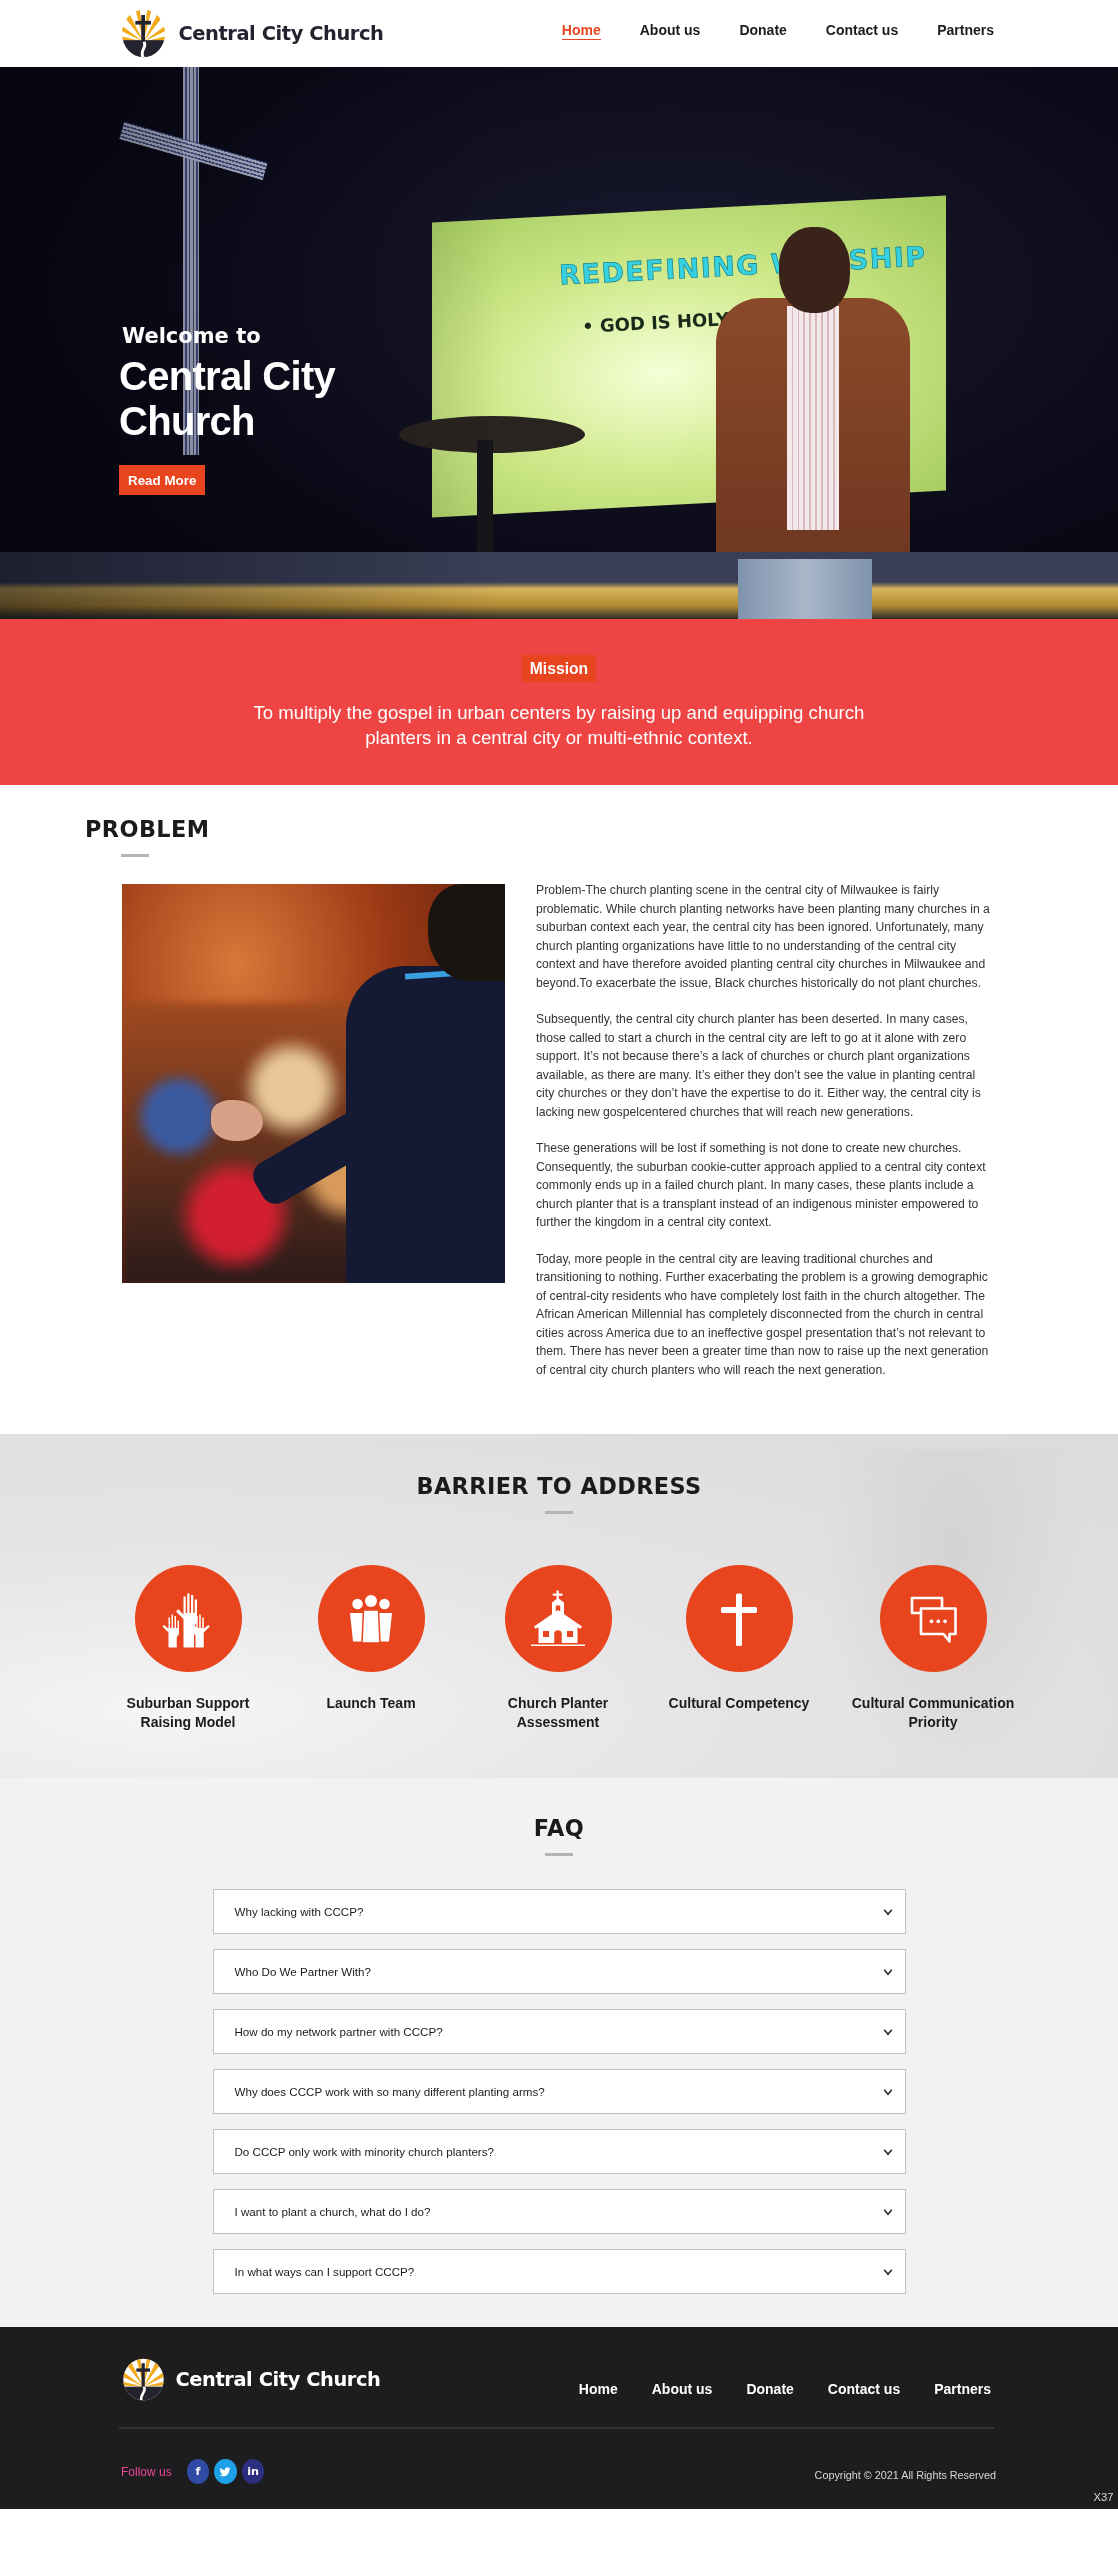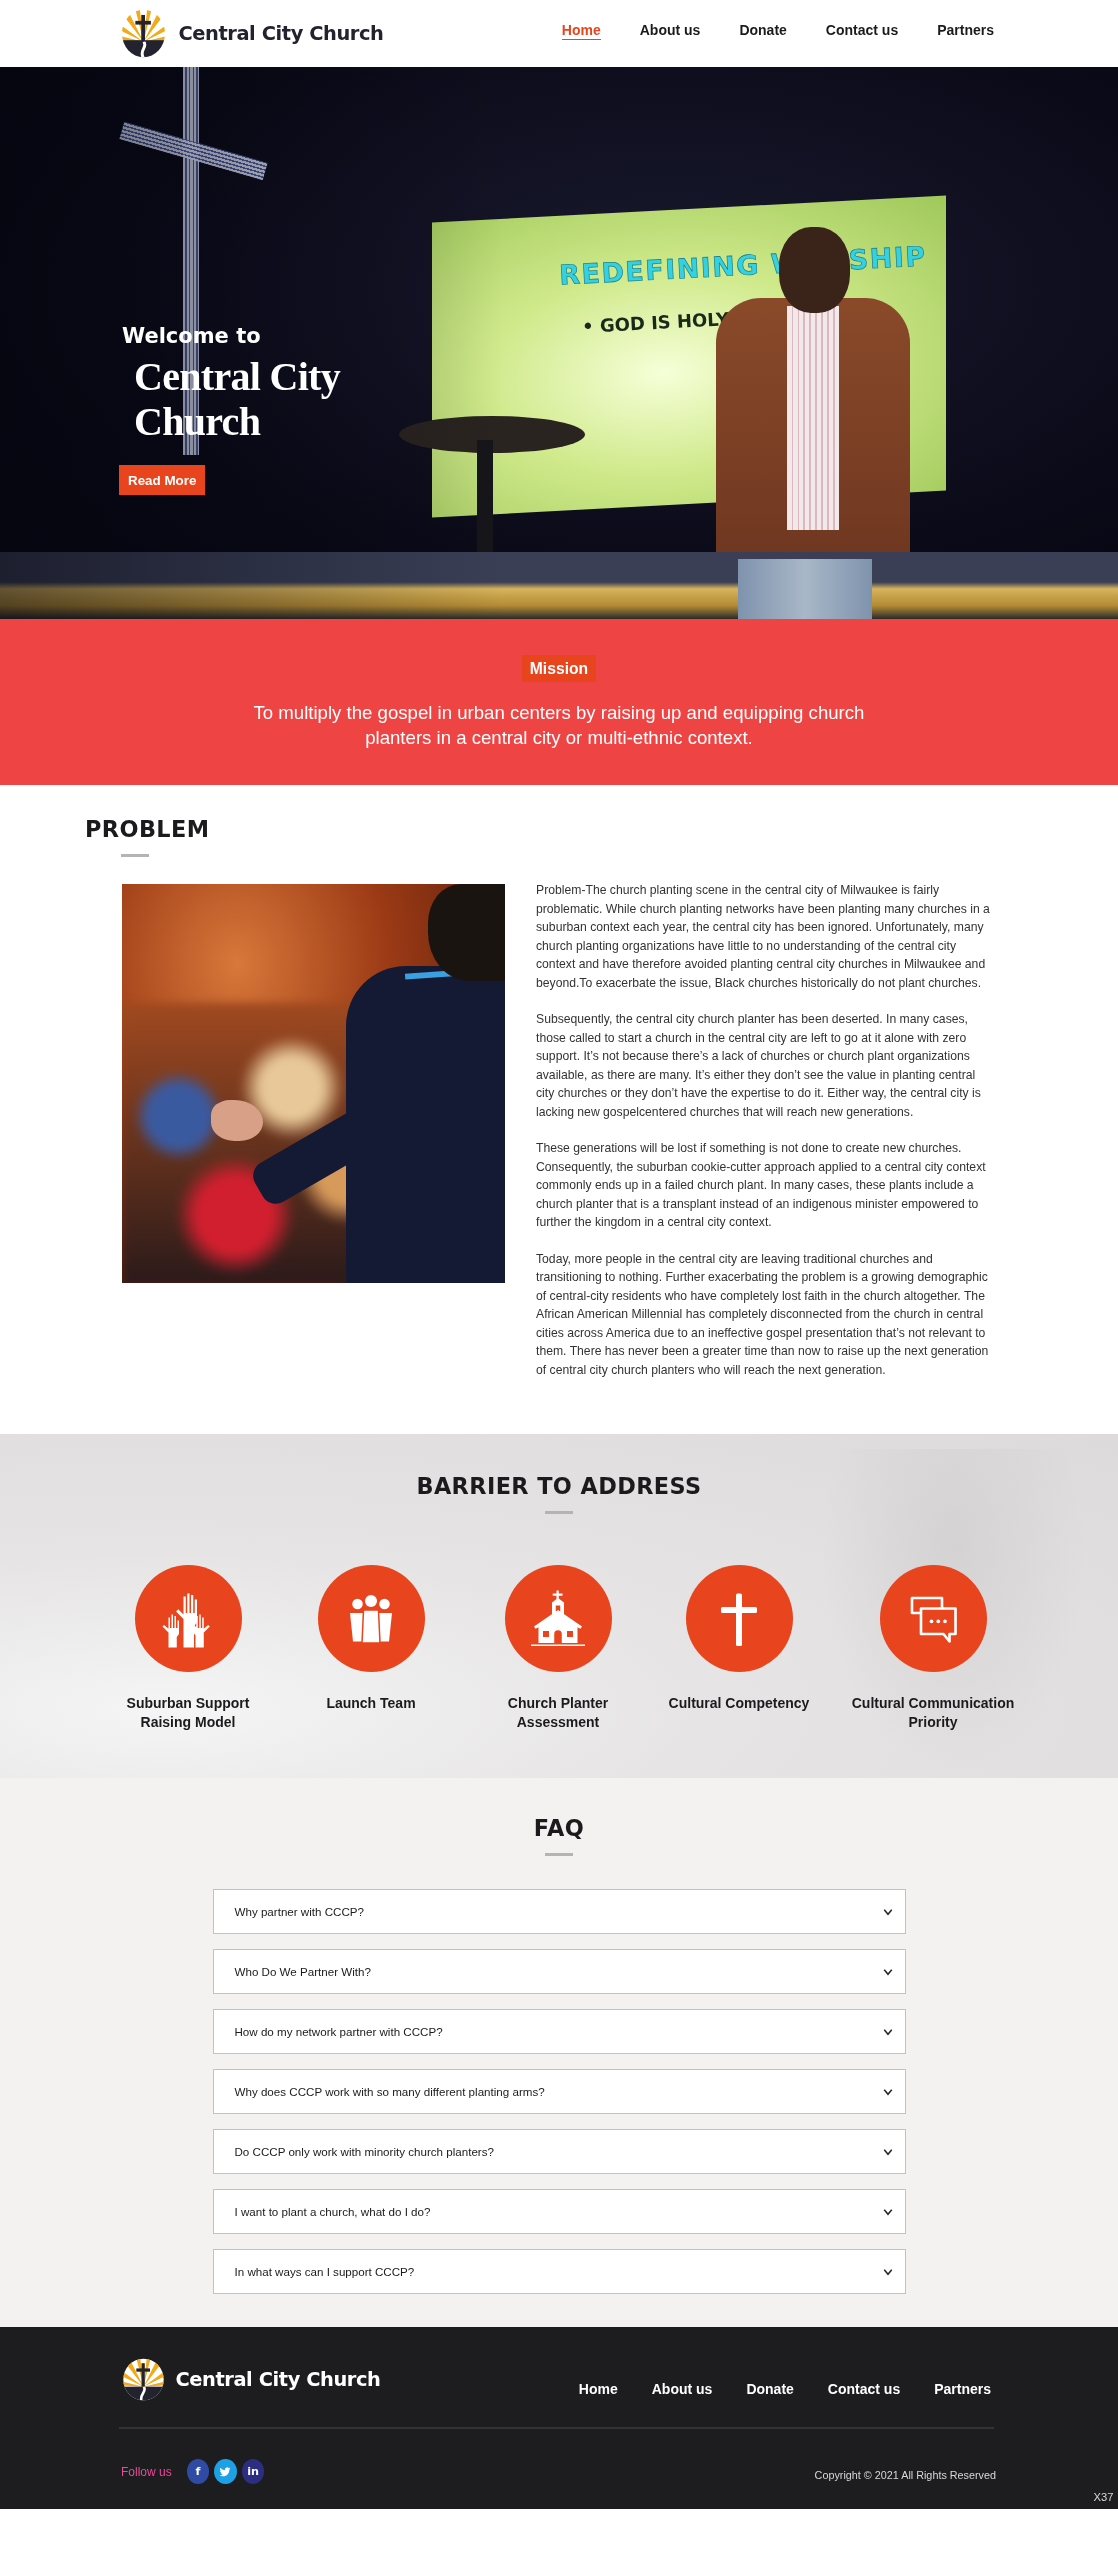--- a/index.html
+++ b/index.html
@@ -29,21 +29,21 @@
   .podium-top { position: absolute; left: 399px; top: 349px; width: 186px; height: 37px; border-radius: 50%; background: #2a2420; }
   .podium-pole { position: absolute; left: 477px; top: 373px; width: 16.4px; height: 179px; background: #15151a; }
   .person-body { position: absolute; left: 716px; top: 231px; width: 194px; height: 276px; background: linear-gradient(180deg, #8a4a2a 0%, #6e3620 100%); border-radius: 45px 45px 7.5px 7.5px; }
   .person-shirt { position: absolute; left: 787px; top: 239px; width: 52px; height: 224px; background: repeating-linear-gradient(90deg, #f3e8ea 0 4.5px, #d9b8c0 4.5px 6px); }
   .person-head { position: absolute; left: 779px; top: 160px; width: 71px; height: 86px; border-radius: 45%; background: #3a2318; }
   .person-legs { position: absolute; left: 738px; top: 492px; width: 134px; height: 67px; background: linear-gradient(90deg,#7f93ad,#a8b7c8 50%,#7f93ad); }
   .stage-floor { position: absolute; left: 0; top: 485px; width: 1118px; height: 67px; background: linear-gradient(180deg, #3a3f56 0%, #3a3f56 45%, #d6b35c 55%, #b48b34 80%, #2a2a2a 100%); }
   .hero-overlay { position: absolute; inset: 0; background: linear-gradient(90deg, rgba(5,5,15,.55) 0%, rgba(5,5,15,0) 45%); }
   .hero-text { position: absolute; left: 119px; top: 257px; color: #fff; }
   .hero-welcome { font-family: "DejaVu Sans", sans-serif; font-weight: bold; font-size: 21px; margin-left: 3px; }
-  .hero-title { font-family: Liberation Serif, serif; font-weight: bold; font-size: 40px; line-height: 45px; margin-top: 6px; letter-spacing: -0.7px; margin-left: 15px; }
+  .hero-title { font-family: Liberation Sans, sans-serif; font-weight: bold; font-size: 40px; line-height: 45px; margin-top: 6px; letter-spacing: -0.7px; }
   .hero-btn { display: inline-block; margin-top: 21px; background: #e8441d; color: #fff; font-family: Liberation Sans, sans-serif; font-weight: bold; font-size: 13.4px; padding: 7.5px 9px; border: none; }
 
   
   .mission { height: 166px; background: #ef4444; text-align: center; padding-top: 36px; }
   .mission-badge { display: inline-block; background: #e8441d; color: #fff; font-family: "Liberation Sans", sans-serif; font-weight: bold; font-size: 15.7px; padding: 4.5px 7.5px; }
   .mission-text { color: #fff; font-family: "Liberation Sans", sans-serif; font-size: 18.6px; line-height: 24.6px; margin: 19.4px auto 0; width: 671px; }
 
   
   .problem { padding: 31px 0 37px; background: #fff; position: relative; }
   .section-h { font-family: "DejaVu Sans", sans-serif; font-weight: bold; font-size: 22.4px; color: #1b1b1d; letter-spacing: 0.4px; }
@@ -257,21 +257,21 @@
       <div class="b-label">Cultural Communication Priority</div>
     </div>
   </div>
 </section>
 
 <section class="faq">
   <h2 class="section-h">FAQ</h2>
   <div class="section-bar"></div>
   <div class="faq-list">
     <div class="faq-item">
-      <span class="faq-q">Why partner with CCCP?</span>
+      <span class="faq-q">Why lacking with CCCP?</span>
       <svg class="faq-chev" viewBox="0 0 16 16">
           <path d="M3 5 L8 11 L13 5" stroke="#222" stroke-width="2" fill="none"></path>
         </svg>
     </div>
     <div class="faq-item">
       <span class="faq-q">Who Do We Partner With?</span>
       <svg class="faq-chev" viewBox="0 0 16 16">
           <path d="M3 5 L8 11 L13 5" stroke="#222" stroke-width="2" fill="none"></path>
         </svg>
     </div>

